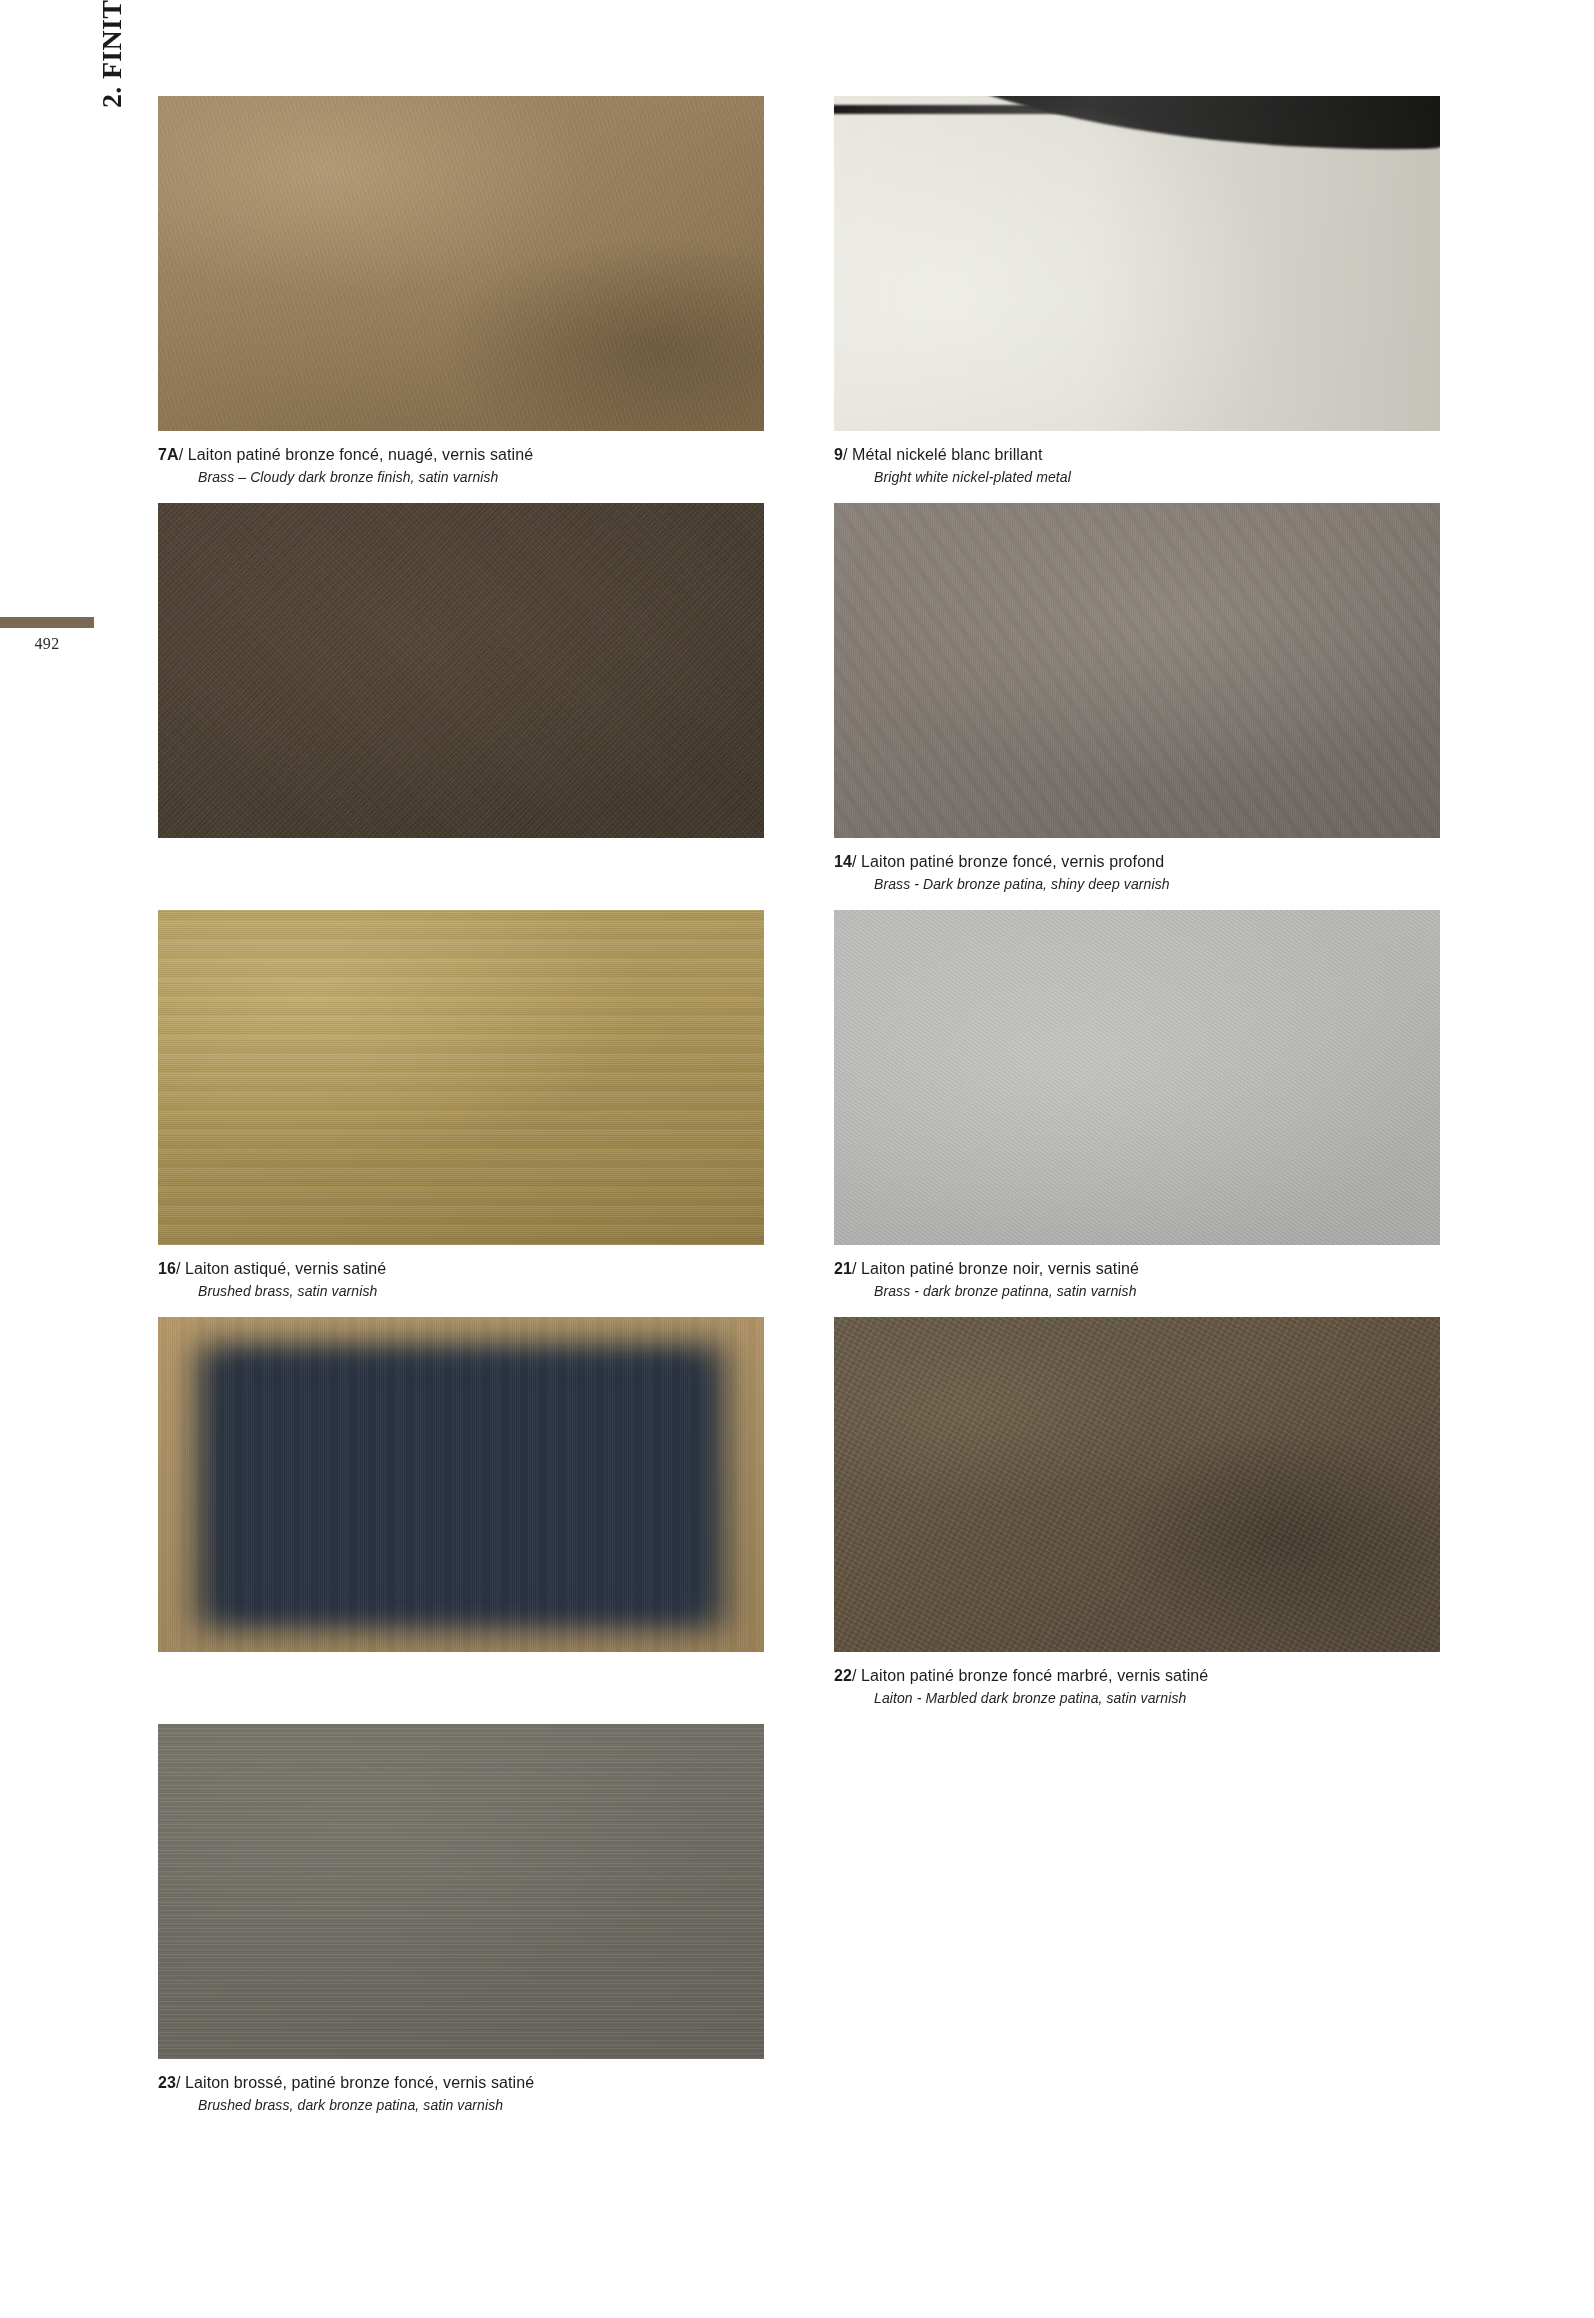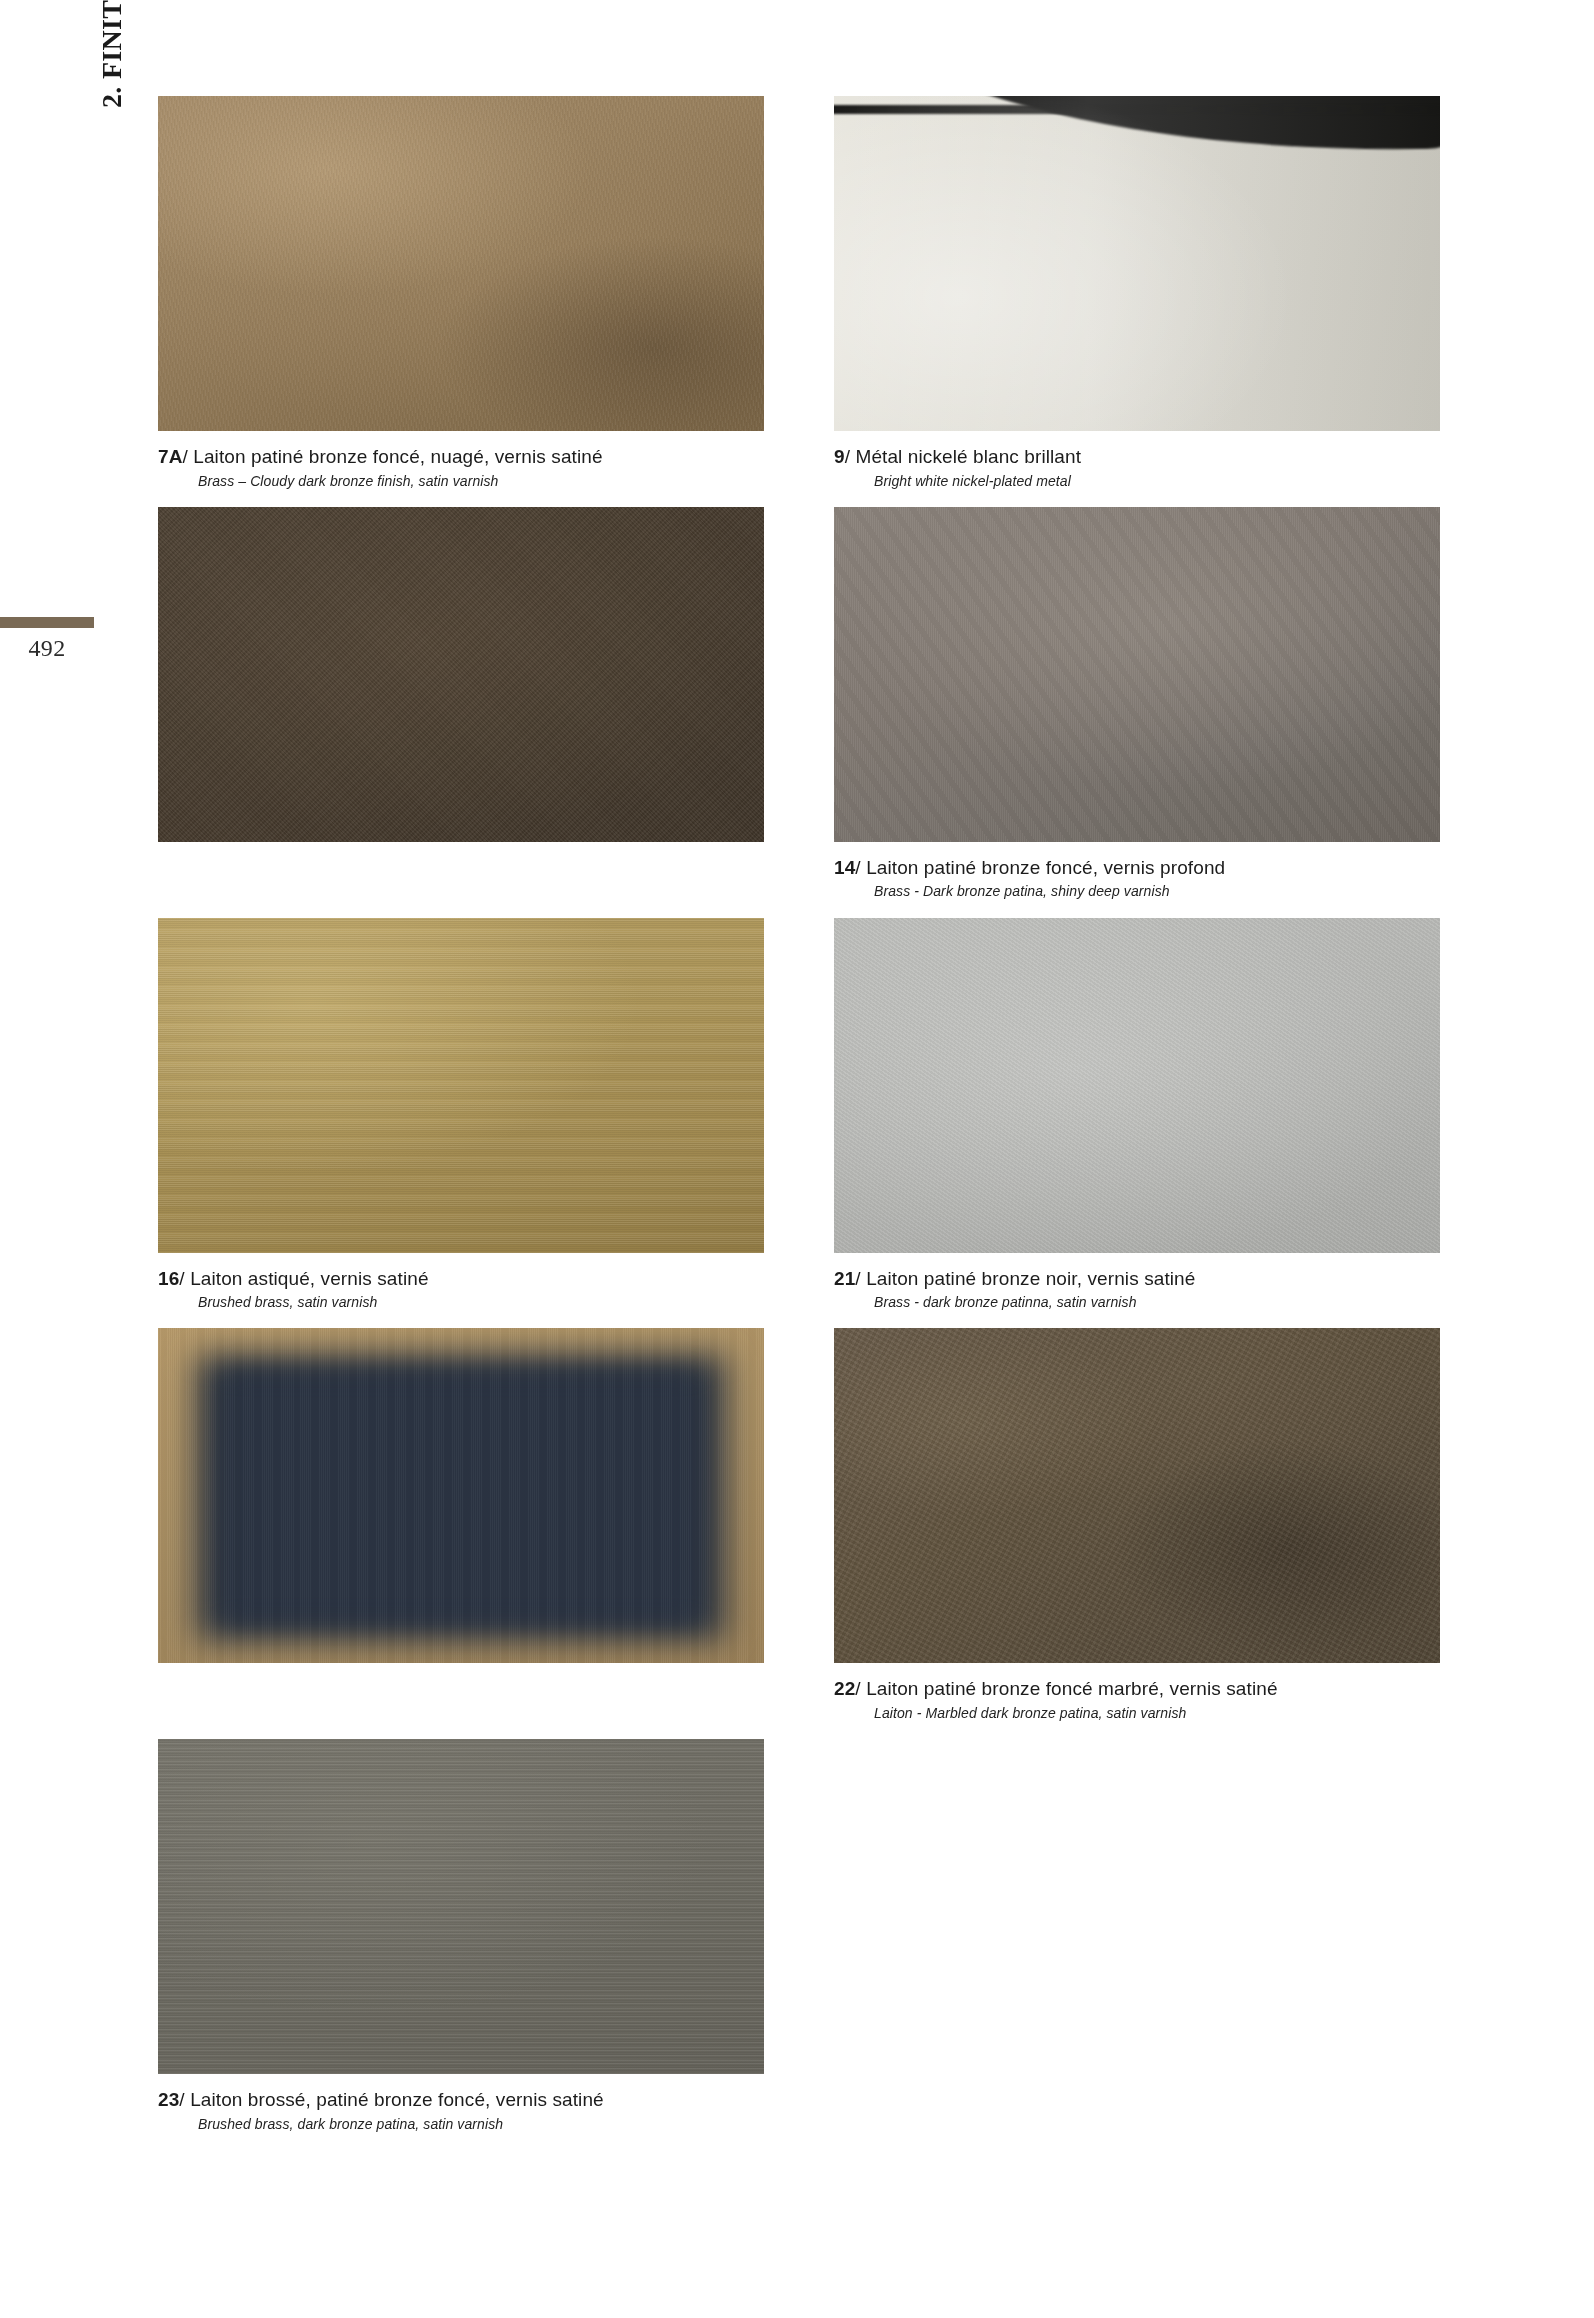--- a/index.html
+++ b/index.html
@@ -53,21 +53,21 @@
     height: 11px;
     background: #7a6a55;
   }
   .page-number {
     position: absolute;
     left: 0;
     top: 635px;
     width: 94px;
     text-align: center;
     font-family: "Liberation Serif", serif;
-    font-size: 24px;
+    font-size: 16px;
     color: #2b2b2b;
     letter-spacing: 0.3px;
   }
 
   
   .grid {
     position: absolute;
     left: 158px;
     top: 96px;
     width: 1282px;
@@ -94,21 +94,21 @@
     pointer-events: none;
   }
 
   
   .caption {
     padding-top: 14px;
     padding-bottom: 16.6px;
     color: #1c1c1c;
   }
   .cap-fr {
-    font-size: 19px;
+    font-size: 16px;
     line-height: 1.22;
     letter-spacing: 0.1px;
     white-space: nowrap;
   }
   .cap-code {
     font-weight: bold;
   }
   .cap-sep {
     font-weight: normal;
   }

